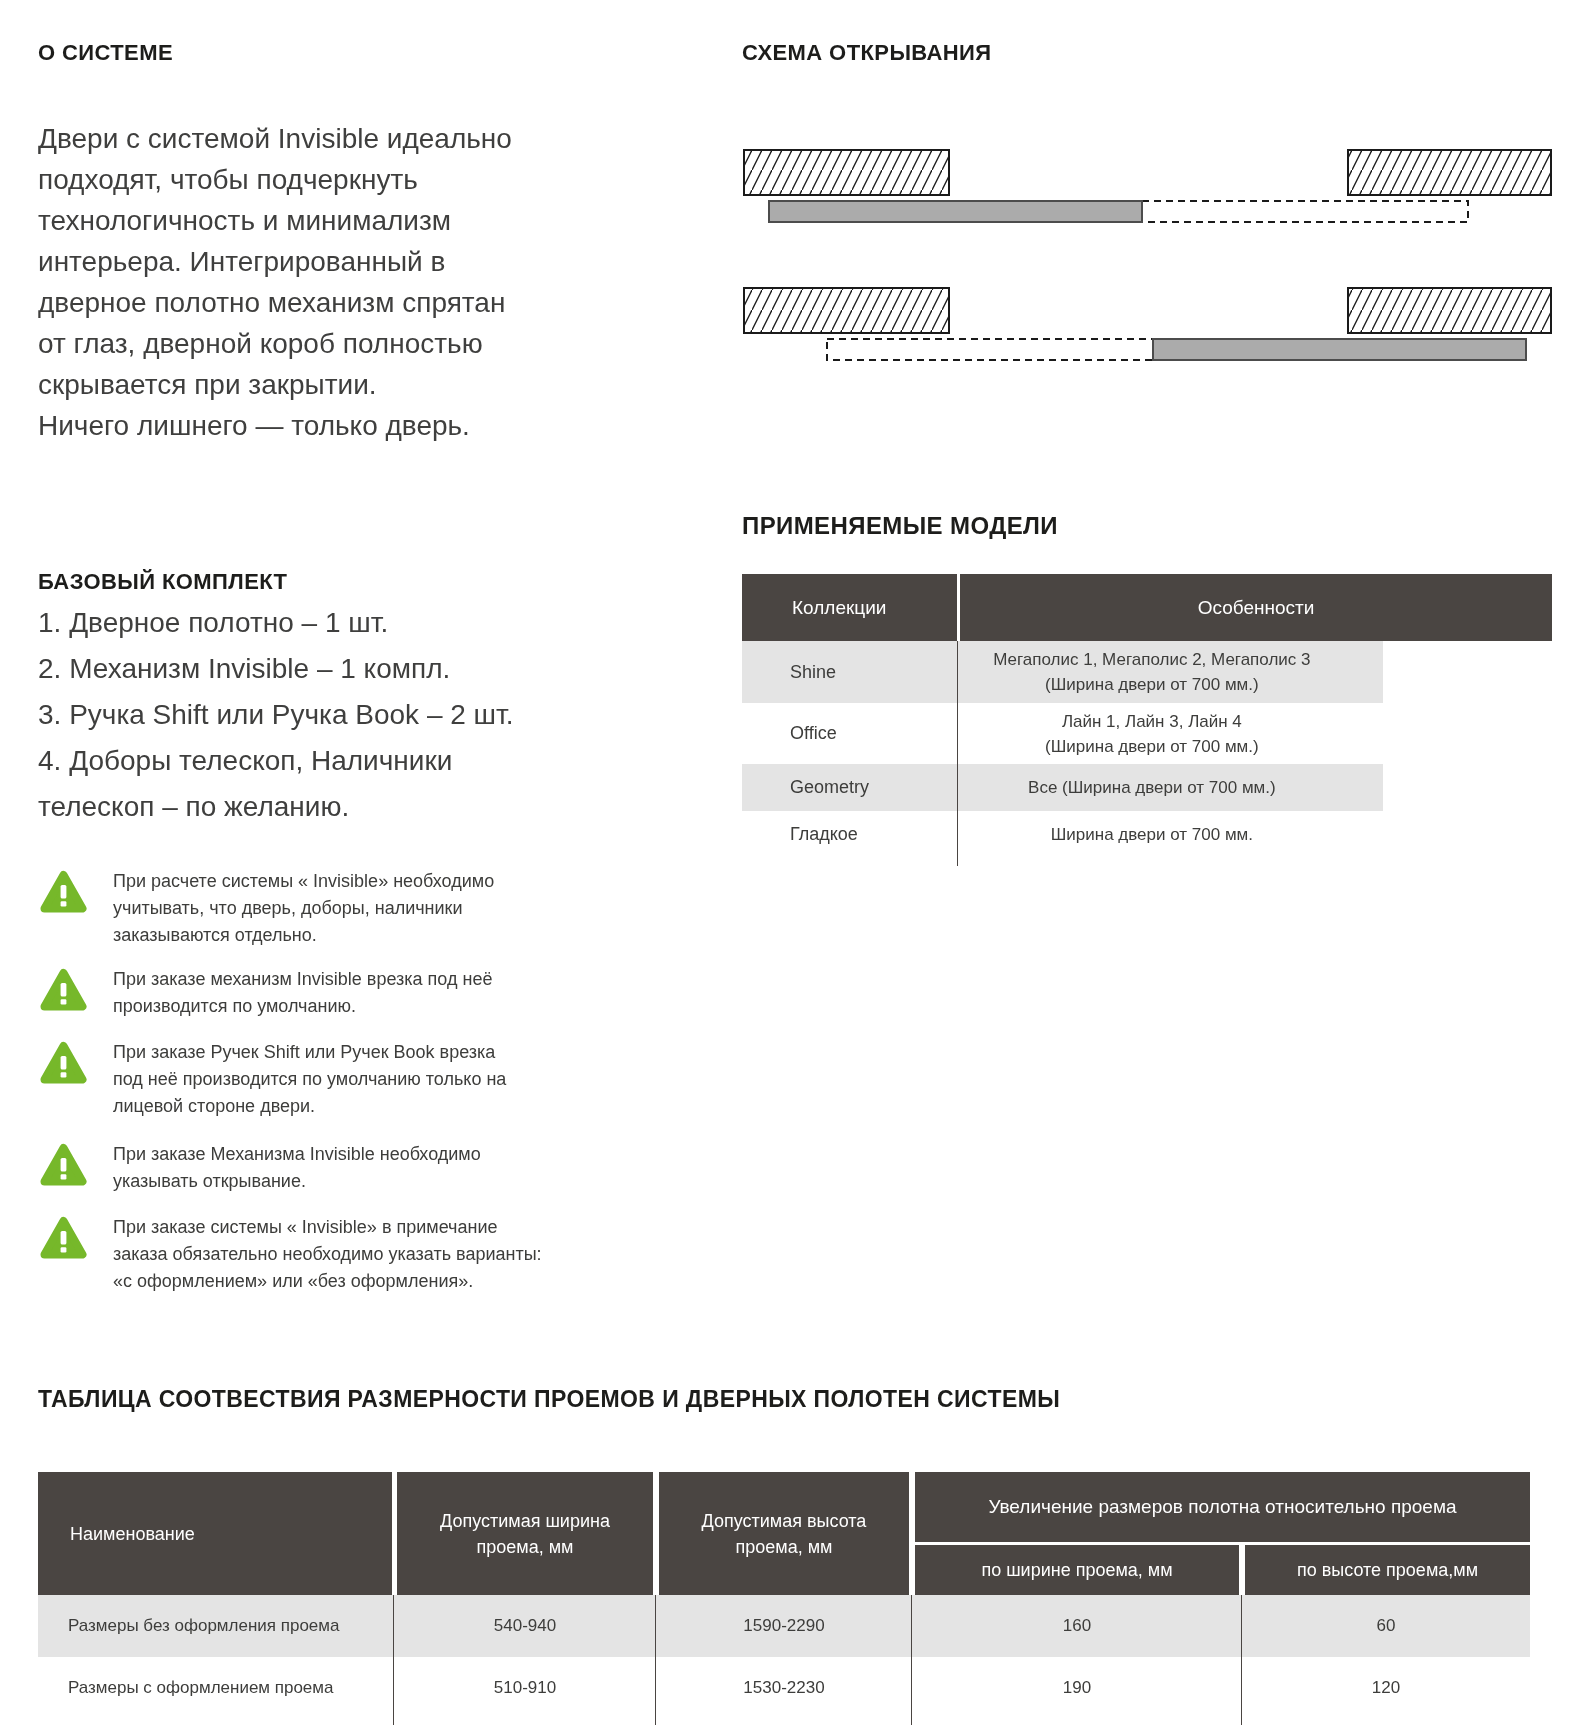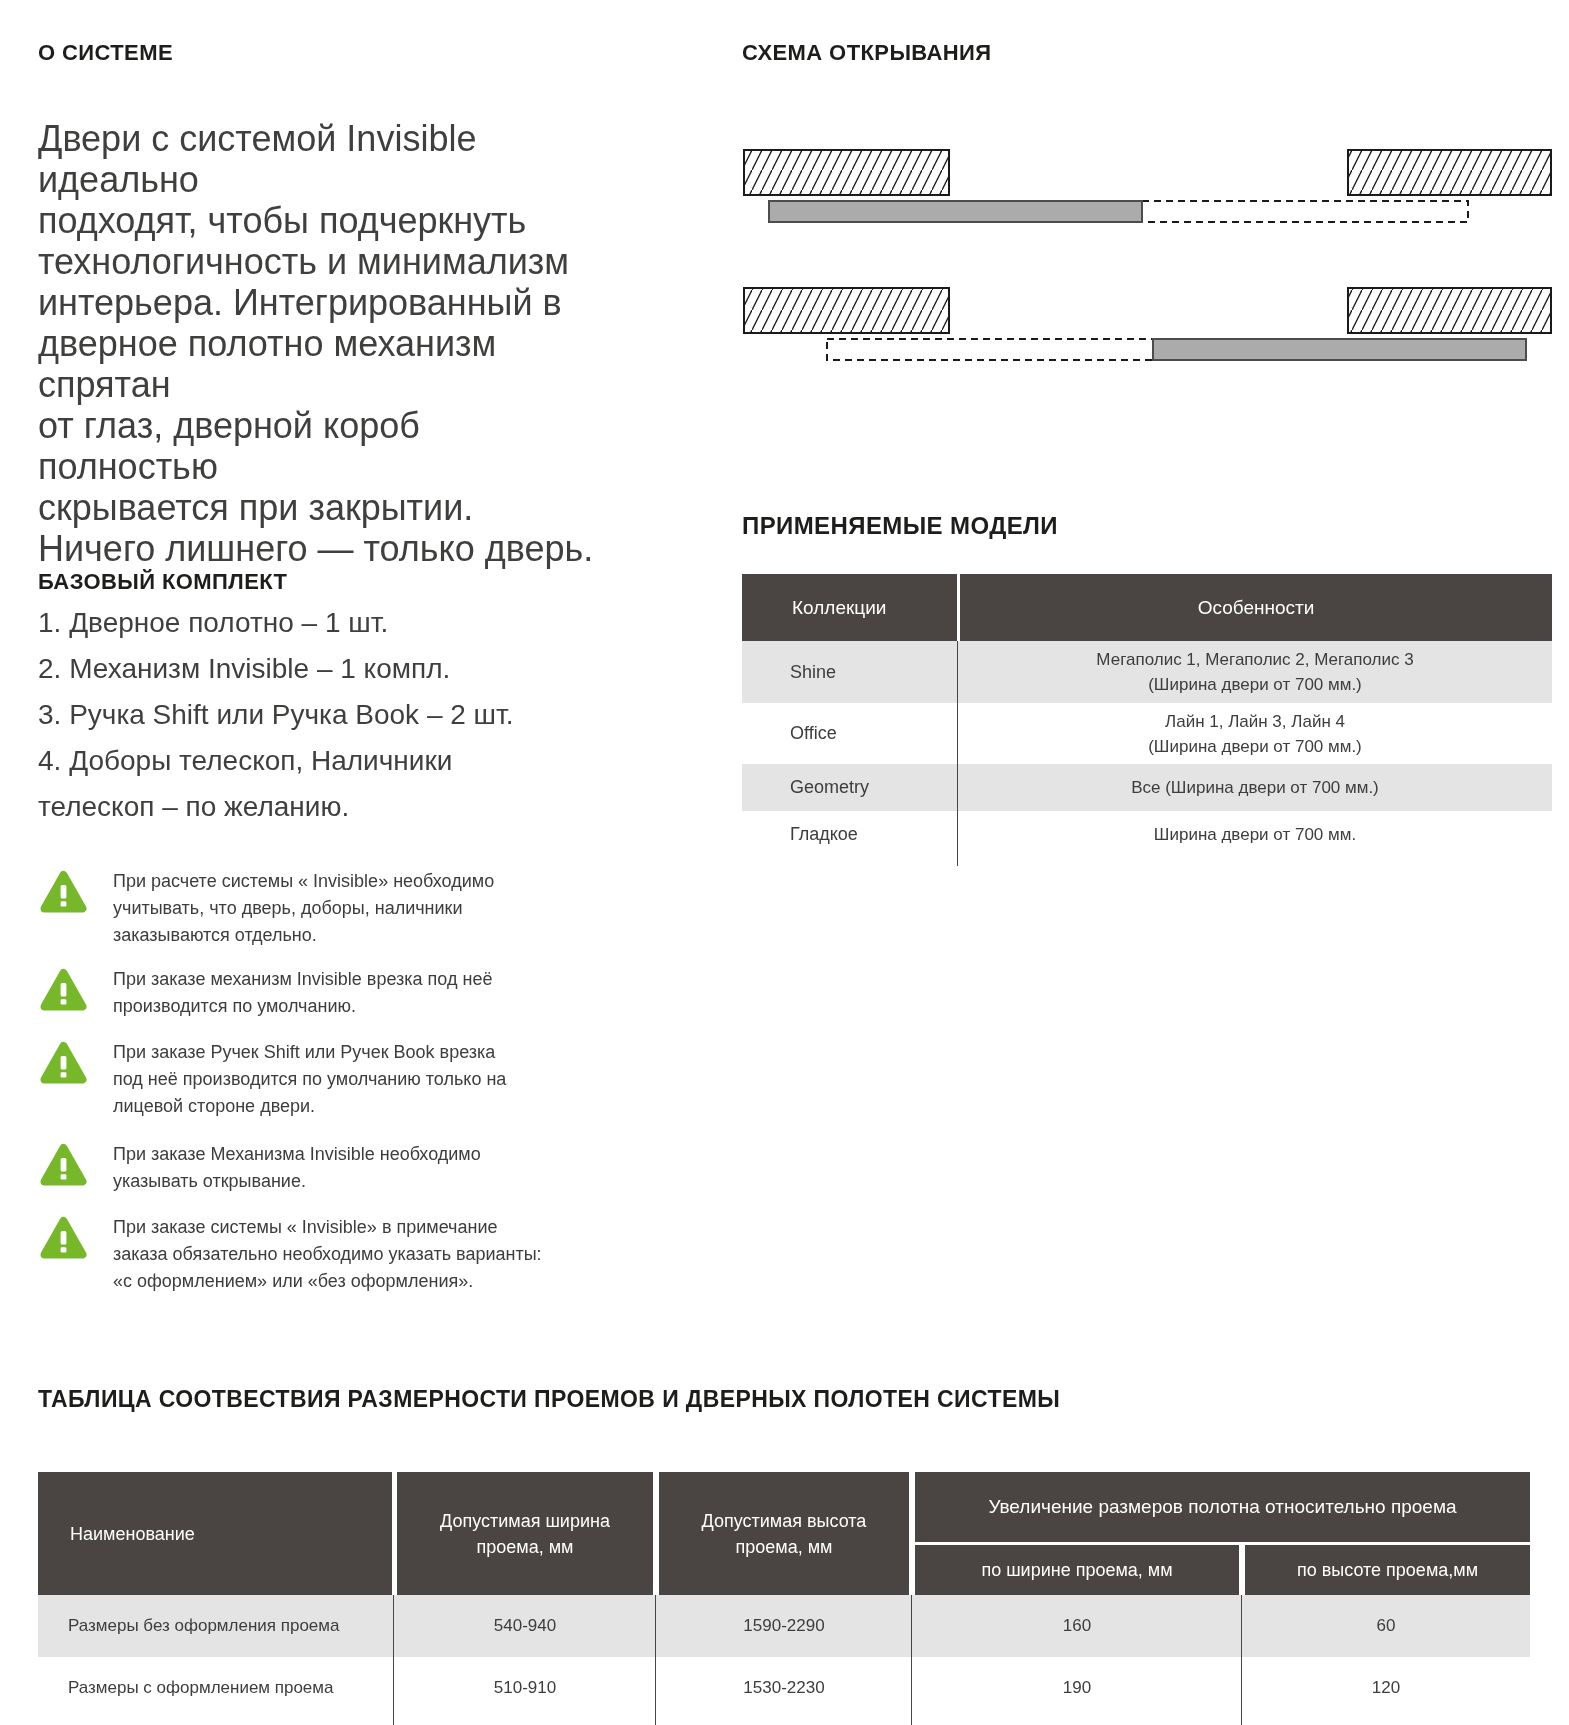--- a/index.html
+++ b/index.html
@@ -3,41 +3,41 @@
 <meta charset="utf-8">
 <style>
   * { margin:0; padding:0; box-sizing:border-box; }
   html,body { width:1569px; height:1725px; background:#fff;
     font-family:"Liberation Sans","DejaVu Sans",sans-serif; color:#3d3d3b; }
   body { position:relative; overflow:hidden; }
 
   .h1 { position:absolute; font-weight:700; color:#1d1d1b;
         font-size:22px; letter-spacing:.4px; }
 
-  .para { position:absolute; white-space:pre-line; font-size:36px;
+  .para { position:absolute; white-space:pre-line; font-size:28px;
           line-height:41px; color:#3f3f3e; font-weight:400; }
 
   .kit-list { position:absolute; left:38px; top:600px; width:560px;
               font-size:28px; line-height:46px; color:#3f3f3e; }
   .kit-item { white-space:pre-line; }
 
   .warn-row { position:absolute; left:40px; display:flex; gap:26px;justify-content:flex-end; }
   .warn-icon { flex:0 0 auto; width:47px; height:44px; }
   .warn-text { width:480px; font-size:18px; line-height:27px;
                white-space:pre-line; margin-top:-2px; }
 
   
   .models-table { position:absolute; left:742px; top:574px; width:810px; height:292px; }
   .mt-cell { position:absolute; }
   .mt-dark { background:#4a4542; color:#fff; }
   .mt-head-col1 { left:0; top:0; width:215px; height:67px; display:flex;
                   align-items:center; padding-left:50px; font-size:19px; }
   .mt-head-col2 { left:218px; top:0; width:592px; height:67px; display:flex;
                   align-items:center; justify-content:center; font-size:19px; }
-  .mt-row { position:absolute; left:0; width:810px; display:flex; }
+  .mt-row { position:absolute; left:0; width:641px; display:flex; }
   .mt-col1 { width:216px; display:flex; align-items:center;
              padding-left:48px; font-size:18px; }
   .mt-col2 { width:594px; display:flex; align-items:center; justify-content:center;
              text-align:center; font-size:17px; line-height:25px; white-space:pre-line; }
   .mt-gray { background:#e4e4e4; }
   .mt-divider { position:absolute; left:215px; top:67px; width:1px; height:225px;
                 background:#4a4542; }
 
   
   .size-table { position:absolute; left:38px; top:1472px; width:1492px; height:253px; }

